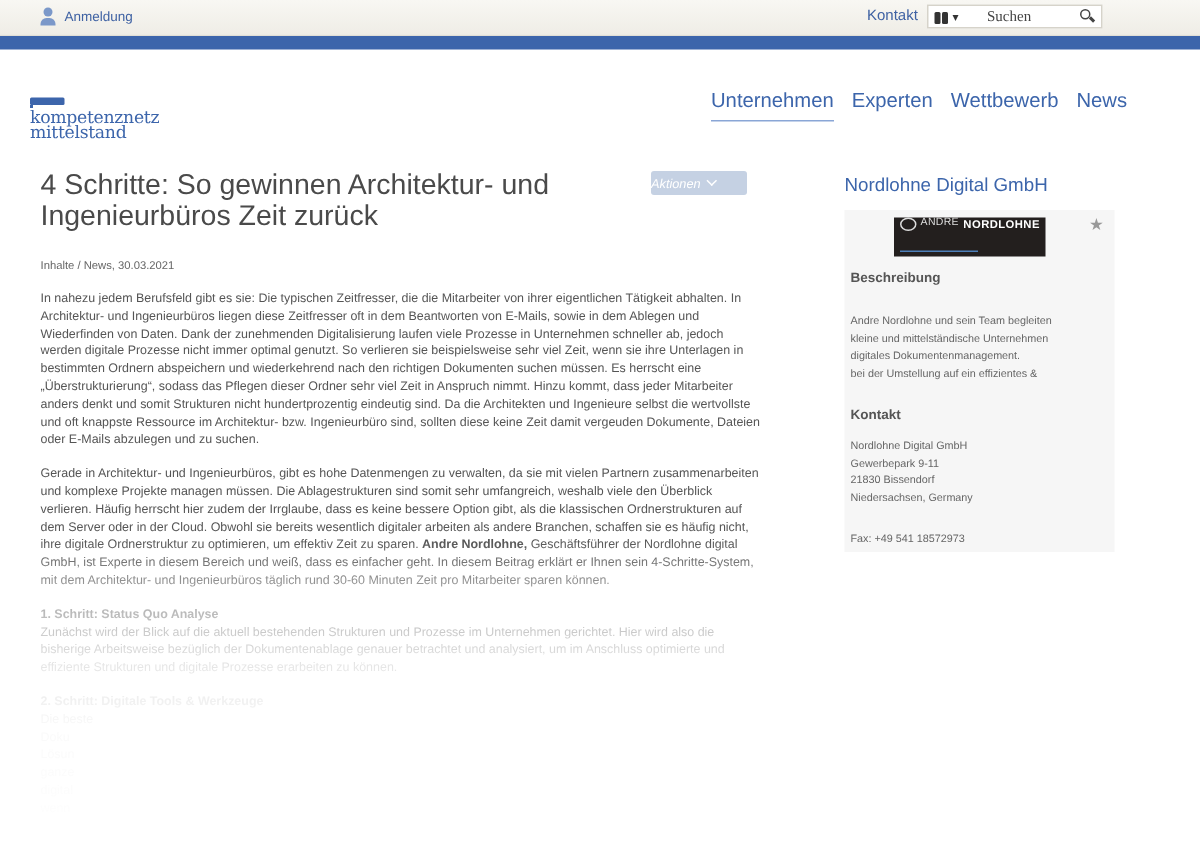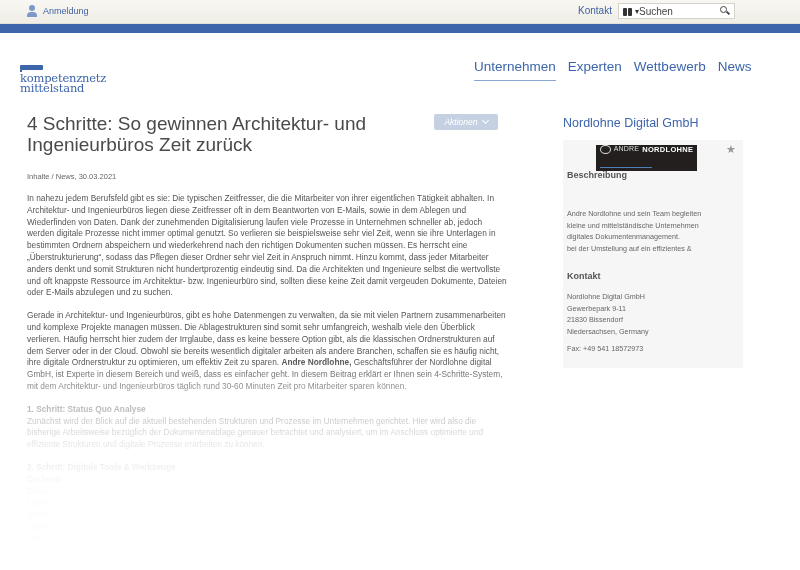--- a/index.html
+++ b/index.html
@@ -21,21 +21,21 @@
   .kontakt-link { position: absolute; left: 578px; top: 5px; font-size: 10px; color: #3f62a3; cursor: pointer; }
   .search-box {
     position: absolute; left: 618px; top: 3px; width: 117px; height: 16px;
     background: #fff; border: 1px solid #d6d3ca; display: flex; align-items: center;
   }
   .search-box .binoc { width: 10px; height: 10px; margin-left: 4px; position: relative; }
   .search-box .binoc::before, .search-box .binoc::after { content: ""; position: absolute; top: 2px; width: 4px; height: 8px; background: #333; border-radius: 1px; }
   .search-box .binoc::before { left: 0; }
   .search-box .binoc::after { left: 5px; }
   .search-box .dd { font-size: 8px; color: #333; margin-left: 2px; }
-  .search-box input { border: none; outline: none; font-family: Liberation Sans, sans-serif; font-size: 10px; color: #444; width: 70px; margin-left: 0; background: transparent; }
+  .search-box input { border: none; outline: none; font-family: Liberation Serif, serif; font-size: 10px; color: #444; width: 70px; margin-left: 19px; background: transparent; }
   .search-box input::placeholder { color: #444; }
   .search-box .mag { position: absolute; right: 4px; top: 2px; width: 10px; height: 10px; }
   .search-box .mag::before { content: ""; position: absolute; left: 0; top: 0; width: 5px; height: 5px; border: 1.5px solid #444; border-radius: 50%; }
   .search-box .mag::after { content: ""; position: absolute; left: 6px; top: 6px; width: 4px; height: 2px; background: #444; transform: rotate(45deg); }
 
   .bluebar { position: absolute; left: 0; top: 24px; width: 800px; height: 9px; background: #3c65ab; }
 
   
   .logo { position: absolute; left: 20px; top: 47px; margin-top: 18px; }
   .logo .flag { width: 23px; height: 5px; background: #3c65ab; border-radius: 1px; position: relative; }
@@ -46,21 +46,21 @@
   
   .mainnav { position: absolute; left: 474px; top: 59px; display: flex; gap: 12px; }
   .mainnav a { font-size: 13.5px; color: #3c65ab; text-decoration: none; cursor: pointer; padding-bottom: 6px; text-align: center; }
   .mainnav a.active { border-bottom: 1px solid #8aa6d6; }
 
   
   .article-title { position: absolute; left: 27px; top: 113px; width: 380px; font-size: 19px; line-height: 21px; color: #4a4a4a; font-weight: normal; }
   .actions-btn {
     position: absolute; left: 434px; top: 114px; width: 64px; height: 16px;
     background: #c5d1e3; border-radius: 2px; color: #fff; font-size: 8.5px;
-    display: flex; align-items: center; justify-content: center; gap: 3px; cursor: pointer; font-style: italic;
+    display: flex; align-items: center; gap: 3px; cursor: pointer; font-style: italic;
   }
   .actions-btn .chev { width: 5px; height: 5px; border-right: 1.6px solid #fff; border-bottom: 1.6px solid #fff; transform: rotate(45deg); margin-top: -3px; margin-left: 2px; }
   .meta { position: absolute; left: 27px; top: 172px; font-size: 7.5px; color: #666; }
 
   .body-text { position: absolute; left: 27px; top: 193px; width: 480px; font-size: 8.3px; line-height: 11.8px; color: #555; }
   .body-text p { margin-bottom: 11px; }
   .body-text b { color: #555; }
   .step-h { font-weight: bold; }
 
   .fade {
@@ -147,29 +147,29 @@
 <div class="side-title">Nordlohne Digital GmbH</div>
 <div class="side-box">
   <div class="side-logo">
     <span class="globe"></span>
     <span class="t1">ANDRE</span>
     <span class="t2">NORDLOHNE</span>
     <span class="uline"></span>
   </div>
   <span class="star">★</span>
 
-  <div class="side-h" style="top:30px;text-align:right;">Beschreibung</div>
+  <div class="side-h" style="top:40px;text-align:right;">Beschreibung</div>
   <div class="side-p" style="top:68px;">
     <div>Andre Nordlohne und sein Team begleiten</div>
     <div>kleine und mittelständische Unternehmen</div>
     <div>digitales Dokumentenmanagement.</div>
     <div>bei der Umstellung auf ein effizientes &amp;</div>
   </div>
 
   <div class="side-h" style="top:131px;">Kontakt</div>
   <div class="side-p" style="top:151px;">
     <div>Nordlohne Digital GmbH</div>
     <div>Gewerbepark 9-11</div>
     <div>21830 Bissendorf</div>
     <div>Niedersachsen, Germany</div>
   </div>
-  <div class="side-p" style="top:203px;">Fax: +49 541 18572973</div>
+  <div class="side-p" style="top:213px;">Fax: +49 541 18572973</div>
 </div>
 
 </body></html>

